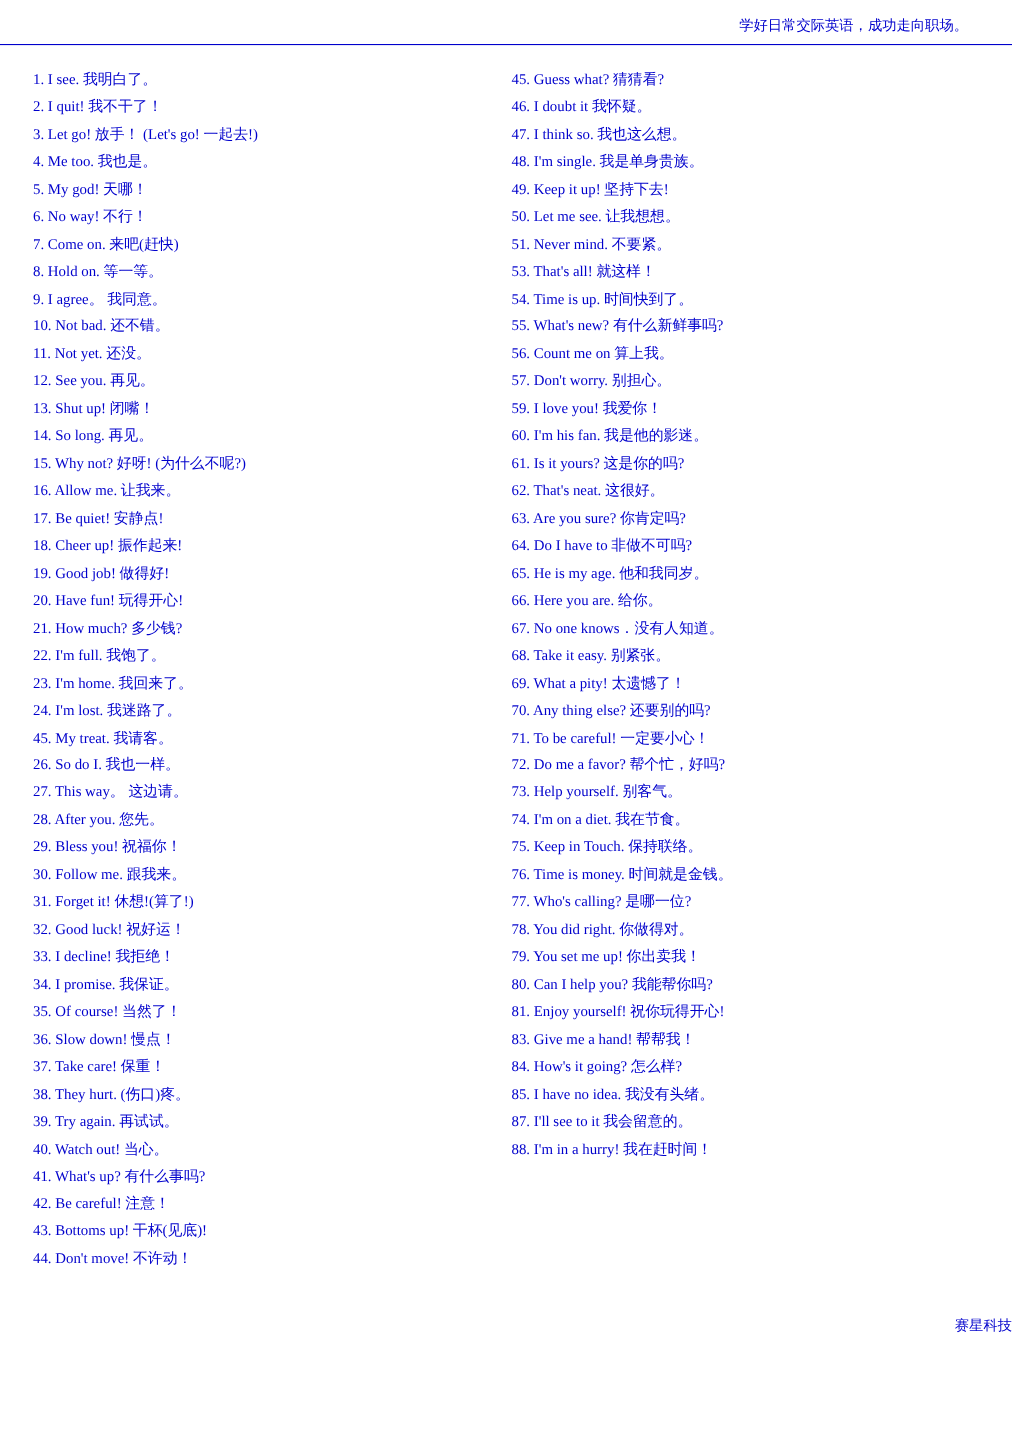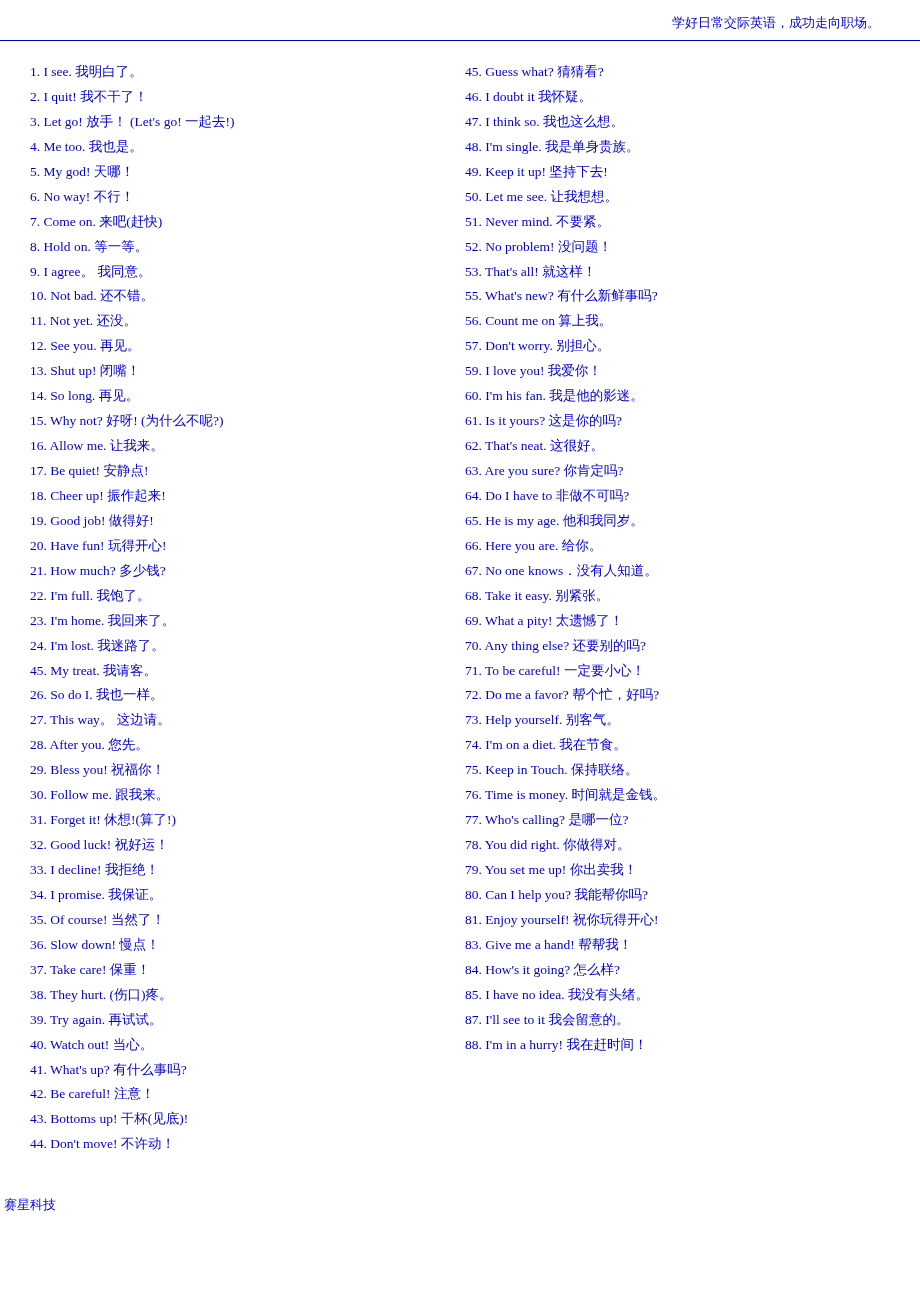--- a/index.html
+++ b/index.html
@@ -32,24 +32,24 @@
       flex-direction: column;
       gap: 2px;
     }
     .item {
       line-height: 1.7;
       font-size: 13.5px;
       color: #0000cc;
       white-space: nowrap;
     }
     .footer {
-      text-align: left;
+      text-align: right;
       color: #0000cc;
       font-size: 13px;
-      padding: 20px 0 10px 4px;
+      padding: 20px 0 10px 16px;
     }
   </style>
 </head>
 <body>
 
 <div class="header">
   <span>学好日常交际英语，成功走向职场。</span>
 </div>
 
 <div class="content">
@@ -100,22 +100,22 @@
       <div class="item">44. Don't move!  不许动！</div>
     </div>
   <div class="column" id="right-col">
       <div class="item">45. Guess what?  猜猜看?</div>
       <div class="item">46. I doubt it  我怀疑。</div>
       <div class="item">47. I think so.   我也这么想。</div>
       <div class="item">48. I'm single.  我是单身贵族。</div>
       <div class="item">49. Keep it up!  坚持下去!</div>
       <div class="item">50. Let me see.  让我想想。</div>
       <div class="item">51. Never mind.  不要紧。</div>
-      <div class="item">52. No problem!  没问题！</div>
       <div class="item">53. That's all!  就这样！</div>
+      <div class="item">54. Time is up.   时间快到了。</div>
       <div class="item">55. What's new?  有什么新鲜事吗?</div>
       <div class="item">56. Count me on  算上我。</div>
       <div class="item">57. Don't worry.   别担心。</div>
       <div class="item">59. I love you!  我爱你！</div>
       <div class="item">60. I'm his fan.   我是他的影迷。</div>
       <div class="item">61. Is it yours?  这是你的吗?</div>
       <div class="item">62. That's neat.   这很好。</div>
       <div class="item">63. Are you sure?  你肯定吗?</div>
       <div class="item">64. Do I have to  非做不可吗?</div>
       <div class="item">65. He is my age.   他和我同岁。</div>

